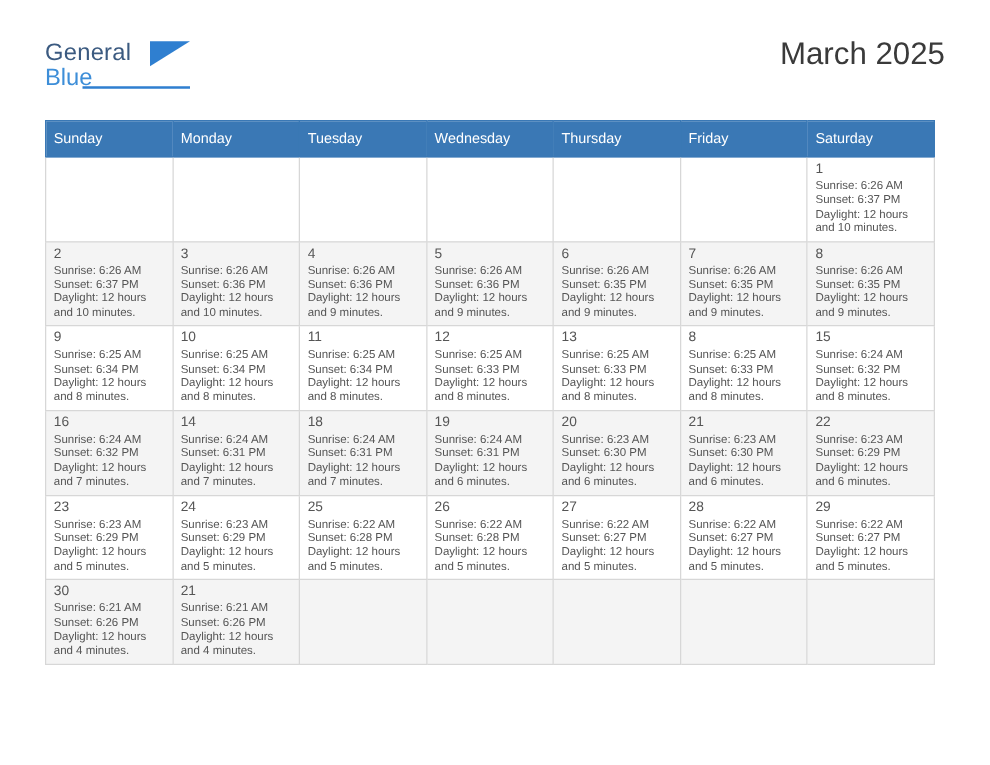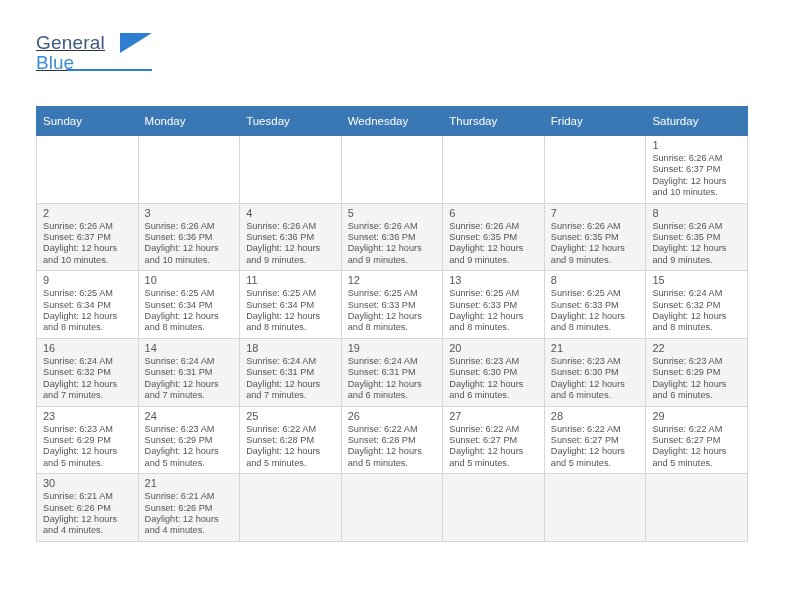--- a/index.html
+++ b/index.html
@@ -19,21 +19,20 @@
     width: 792px;
     height: 612px;
     box-sizing: border-box;
     padding: 24px 36px 0 36px;
   }
   .header {
     display: flex;
     justify-content: space-between;
     align-items: flex-start;
     height: 72px;
-    text-decoration: underline;
   }
   .logo {
     position: relative;
     width: 120px;
     padding-top: 8px;
   }
   .logo-general {
     font-size: 19px;
     color: #3b5a80;
     letter-spacing: .2px;
@@ -75,21 +74,20 @@
   .location {
     font-size: 14px;
     color: #3a3a3a;
     margin-top: 10px;
     line-height: 16px;
   }
   table.calendar {
     width: 712px;
     border-collapse: collapse;
     table-layout: fixed;
-    margin-top: 10px;
   }
   table.calendar th {
     background: #3a78b5;
     color: #ffffff;
     font-size: 11.5px;
     font-weight: normal;
     text-align: left;
     padding: 5px 0 5px 6px;
     height: 18px;
     border: 1px solid #3a78b5;
@@ -127,20 +125,21 @@
 <div class="page">
 
   <div class="header">
     <div class="logo">
       <div class="logo-general">General</div>
       <div class="logo-blue">Blue</div>
       <div class="logo-flag"></div>
       <div class="logo-underline"></div>
     </div>
     <div class="title-block">
+      <div class="month-title">March 2025</div>
     </div>
   </div>
 
   <table class="calendar">
     <thead>
       <tr>
         <th>Sunday</th>
         <th>Monday</th>
         <th>Tuesday</th>
         <th>Wednesday</th>

